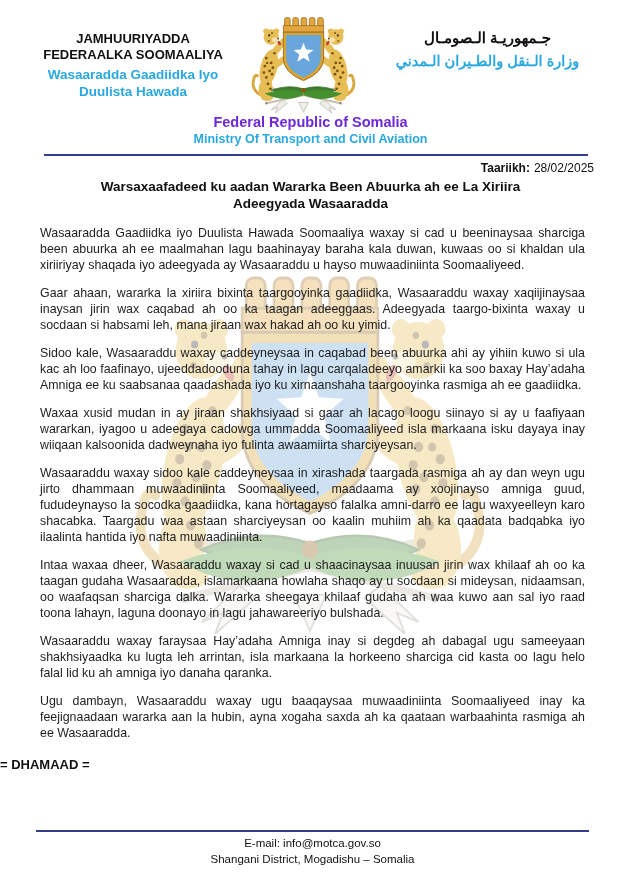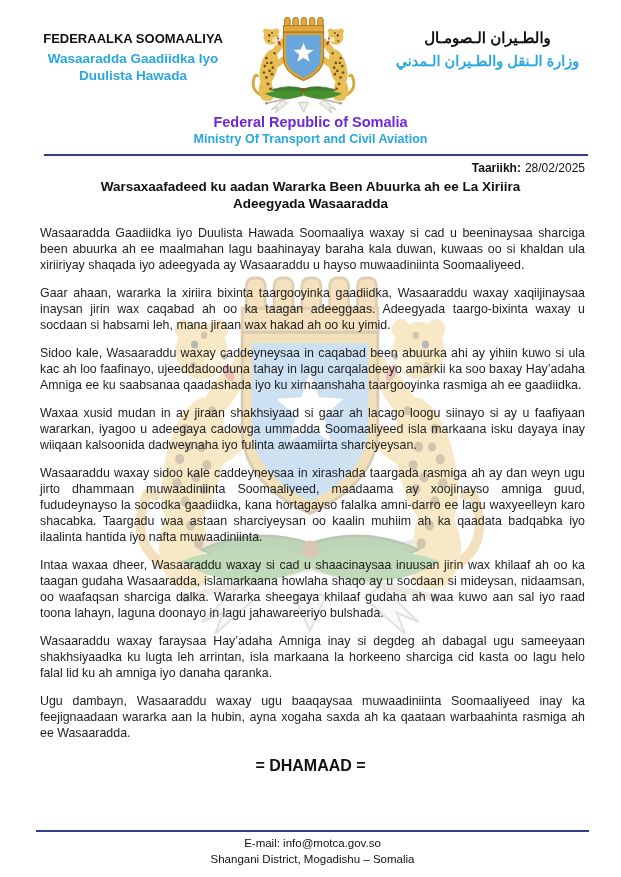--- a/index.html
+++ b/index.html
@@ -21,40 +21,40 @@
   .hdr-left .black-line{font-weight:bold;font-size:13px;line-height:16px;color:#111;}
   .hdr-left .blue-line{font-weight:bold;font-size:13.5px;line-height:17px;color:#29A8E0;}
   .hdr-left .blue-line.first{margin-top:3px;}
   .hdr-center{width:126px;display:flex;justify-content:center;}
   .hdr-right{flex:1;text-align:center;padding-top:12px;direction:rtl;}
   .hdr-right .ar-black{font-weight:bold;font-size:15px;line-height:20px;color:#111;}
   .hdr-right .ar-blue{font-weight:bold;font-size:14.5px;line-height:22px;color:#29A8E0;margin-top:2px;}
   .republic{ text-align:center;font-weight:bold;font-size:14.5px;color:#6d28d9;margin-top:2px;line-height:17px;}
   .ministry-en{text-align:center;font-weight:bold;font-size:12.5px;color:#29A8E0;line-height:16px;}
   .rule{border:none;border-top:2px solid #333D8E;margin:7px 33px 0 44px;}
-  .date-line{text-align:right;padding-right:36px;font-size:12px;margin-top:5px;color:#111;}
+  .date-line{text-align:right;padding-right:27px;font-size:12px;margin-top:5px;color:#111;}
   .date-label{font-weight:bold;}
   .date-value{margin-left:4px;}
   
   .doc-title{
     margin:3px auto 0 auto;max-width:452px;
     text-align:center;font-weight:bold;font-size:13.5px;line-height:17px;color:#111;
   }
   
   .body-wrap{position:relative;margin-top:13px;}
   .watermark{
     position:absolute;left:120px;top:47px;width:380px;height:362px;
     opacity:0.33;z-index:0;pointer-events:none;
   }
   .paras{position:relative;z-index:1;padding:0 36px 0 40px;}
   .paras p{
     margin:0 0 12px 0;text-align:justify;
     font-size:12.4px;line-height:16px;color:#1e1e1e;
   }
-  .end-mark{position:relative;z-index:1;text-align:center;font-weight:bold;font-size:16px;color:#111;margin-top:16px;}
+  .end-mark{position:relative;z-index:1;font-weight:bold;font-size:13px;color:#111;margin-top:16px;}
   
   .footer{
     position:absolute;left:36px;right:32px;top:830px;
     border-top:2px solid #333D8E;
     text-align:center;padding-top:3px;
   }
   .footer div{font-size:11.5px;line-height:16px;color:#111;}
   .defs-holder{position:absolute;width:0;height:0;overflow:hidden;}
 </style>
 </head>
@@ -135,31 +135,32 @@
       <path d="M48.5,23.5 L91.5,23.5 L91.5,51 Q91.5,66.5 70,76 Q48.5,66.5 48.5,51 Z" fill="#69A6DC"></path>
       <polygon fill="#ffffff" points="70,33 73.23,41.55 82.36,41.98 75.23,47.7 77.64,56.52 70,51.5 62.36,56.52 64.77,47.7 57.64,41.98 66.77,41.55"></polygon>
     </symbol>
   </defs>
 </svg>
 
 <div class="page">
 
   <div class="header-row">
     <div class="hdr-left">
+      <div class="black-line">JAMHUURIYADDA</div>
       <div class="black-line">FEDERAALKA SOOMAALIYA</div>
       <div class="blue-line first">Wasaaradda Gaadiidka Iyo</div>
       <div class="blue-line">Duulista Hawada</div>
     </div>
     <div class="hdr-center">
       <svg width="113" height="97">
           <use href="#emblem"></use>
         </svg>
     </div>
     <div class="hdr-right">
-      <div class="ar-black">والطـيران الـصومـال</div>
+      <div class="ar-black">جـمهوريـة الـصومـال</div>
       <div class="ar-blue">وزارة الـنقل والطـيران الـمدني</div>
     </div>
   </div>
   <div class="republic">Federal Republic of Somalia</div>
   <div class="ministry-en">Ministry Of Transport and Civil Aviation</div>
   <hr class="rule">
 
   <div class="date-line">
     <span class="date-label">Taariikh:</span><span class="date-value">28/02/2025</span>
   </div>

